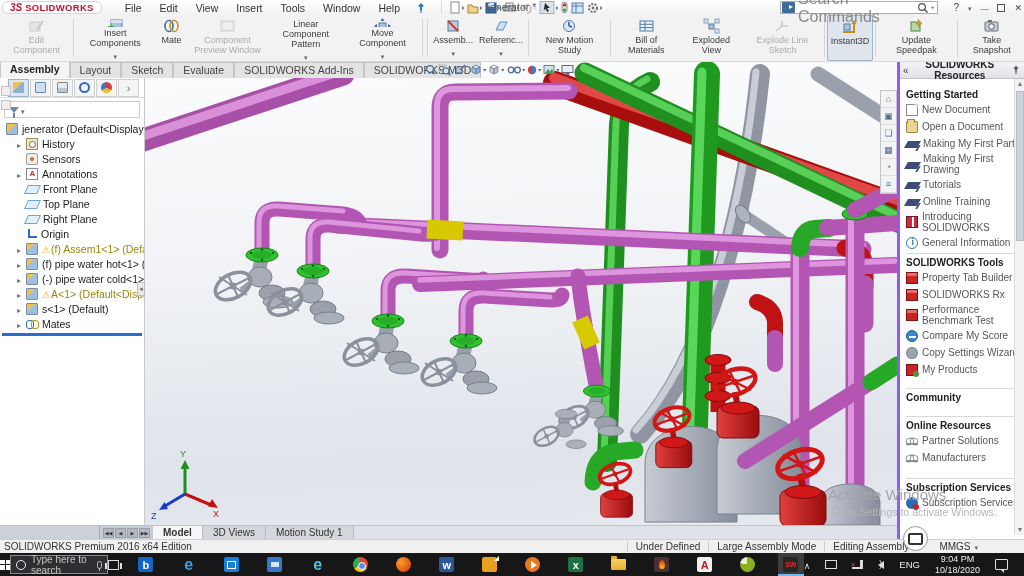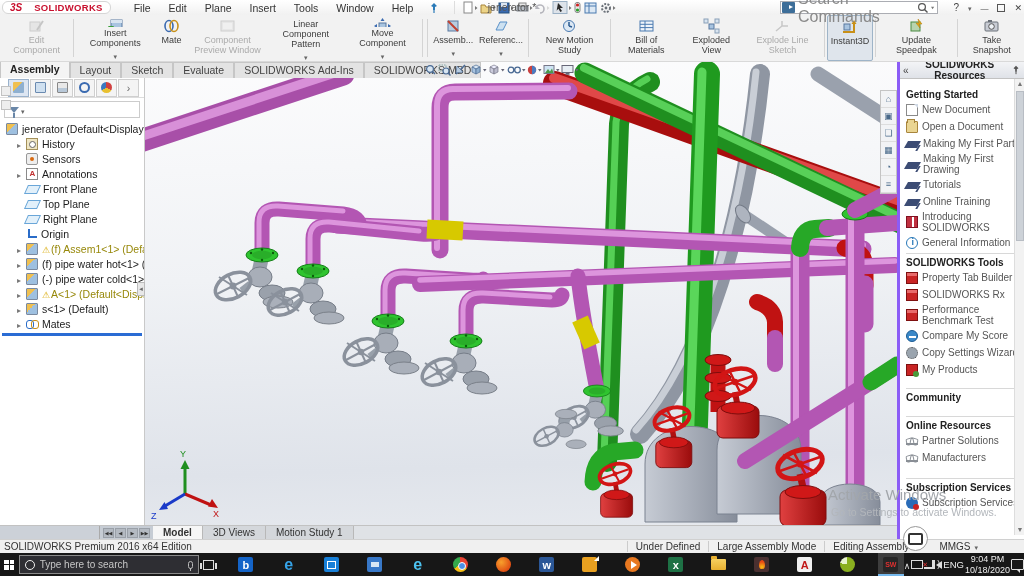--- a/index.html
+++ b/index.html
@@ -1,19 +1,19 @@
 <!DOCTYPE html>
 <html><head>
 <meta charset="utf-8">
 <style>
   *{margin:0;padding:0;box-sizing:border-box}
   html,body{width:1024px;height:576px;overflow:hidden;font-family:"Liberation Sans",sans-serif;background:#fff;position:relative;font-size:11px;color:#333}
   
   .menubar{position:absolute;left:0;top:0;width:1024px;height:15px;background:linear-gradient(#ffffff,#f1f1f1);display:flex;align-items:center;z-index:30}
-  .logo{display:flex;align-items:center;gap:12px;border:1px solid #d6d6d6;background:#fff;border-radius:6px;height:13px;padding:0 7px;margin-left:2px}
+  .logo{display:flex;align-items:center;gap:3px;border:1px solid #d6d6d6;background:#fff;border-radius:6px;height:13px;padding:0 7px;margin-left:2px}
   .logo .l3s{color:#c8102e;font-weight:bold;font-style:italic;font-size:10px}
   .logo .lbrand{color:#c8102e;font-weight:bold;font-size:9.5px;letter-spacing:.3px}
   .menus{display:flex;margin-left:14px}
   .menu{padding:0 9px;font-size:10.5px;color:#333;cursor:default}
   .pinicon{width:12px;height:12px;margin-left:6px}
   .qat{display:flex;align-items:center;margin-left:14px;border-left:1px solid #ddd;padding-left:8px}
   .wtitle{position:absolute;left:50%;transform:translateX(-50%);top:1px;font-size:10.5px;color:#555}
   .searchbox{position:absolute;right:86px;top:1px;width:158px;height:13px;border:1px solid #abadb3;background:#fff;display:flex;align-items:center}
   .searchbox .sico{width:13px;height:11px;background:#3d6e99;margin:0 3px 0 1px;border-radius:1px;position:relative}
   .searchbox .sico::after{content:"";position:absolute;right:2px;top:3px;border-left:4px solid #fff;border-top:2.5px solid transparent;border-bottom:2.5px solid transparent}
@@ -150,21 +150,21 @@
   .ai-word{background:#2b5797}
   .ai-orange{background:#e8a020}.ai-orange::after{content:"";position:absolute;right:4px;top:3px;border-left:5px solid transparent;border-bottom:5px solid #fff}
   .ai-play{border-radius:50%;background:#e87820}.ai-play::before{content:"";margin-left:2px;border-left:6px solid #fff;border-top:4px solid transparent;border-bottom:4px solid transparent}
   .ai-excel{background:#1e7145}
   .ai-folder{width:15px;height:11px;background:linear-gradient(#f6d060,#e8b030);border-radius:1px;position:relative}
   .ai-folder::before{content:"";position:absolute;left:0;top:-3px;width:6px;height:3px;background:#e8b030;border-radius:1px 1px 0 0}
   .ai-flame{background:#4a3030}.ai-flame::before{content:"";width:6px;height:9px;background:radial-gradient(circle at 50% 80%,#f8c014,#e84814 70%);border-radius:50% 50% 50% 50%/60% 60% 40% 40%}
   .ai-acad{background:#f0f0f0;color:#c01818}
   .ai-cam{border-radius:50%;background:conic-gradient(#8ab020 0 78%,#e8f4d0 78% 100%)}
   .ai-sw{background:#262626;color:#e03030;font-size:7px;letter-spacing:0}
-  .tb-tray{margin-left:auto;display:flex;align-items:center;gap:1px;padding-right:0;color:#eee}
+  .tb-tray{margin-left:auto;display:flex;align-items:center;gap:15px;padding-right:16px;color:#eee}
   .tr-chev::before{content:"∧";font-size:9px;color:#ddd}
   .tr-disp{width:12px;height:9px;border:1px solid #ddd}
   .tr-net{width:11px;height:9px;position:relative;border-bottom:2px solid #ddd}
   .tr-net::before{content:"";position:absolute;right:0;bottom:0;width:3px;height:7px;background:#ddd}
   .tr-net::after{content:"✕";position:absolute;left:-2px;bottom:-2px;color:#e03030;font-size:7px}
   .tr-vol{width:0;height:0;border-top:4px solid transparent;border-bottom:4px solid transparent;border-right:6px solid #ddd;position:relative}
   .tr-vol::after{content:")";position:absolute;left:1px;top:-6px;color:#ddd;font-size:9px}
   .tr-lang{font-size:9.5px;color:#eee}
   .tr-clock{font-size:9px;text-align:center;line-height:1.15;color:#eee}
   .tr-ac{width:13px;height:11px;border:1px solid #ddd;border-radius:1px;position:relative}
@@ -174,21 +174,21 @@
 <body>
 
 <div class="menubar">
   <div class="logo">
     <span class="l3s">3S</span>
     <span class="lbrand">SOLIDWORKS</span>
   </div>
   <div class="menus">
     <span class="menu">File</span>
     <span class="menu">Edit</span>
-    <span class="menu">Plane</span>
+    <span class="menu">View</span>
     <span class="menu">Insert</span>
     <span class="menu">Tools</span>
     <span class="menu">Window</span>
     <span class="menu">Help</span>
   </div>
   <svg class="pinicon" viewBox="0 0 12 12">
       <path d="M6 1 L9 4 L7 5 L7 8 L5 8 L5 5 L3 4 Z" fill="#2a7ab8"></path>
       <line x1="6" y1="8" x2="6" y2="11" stroke="#2a7ab8" stroke-width="1.2"></line>
     </svg>
   <div class="qat">

